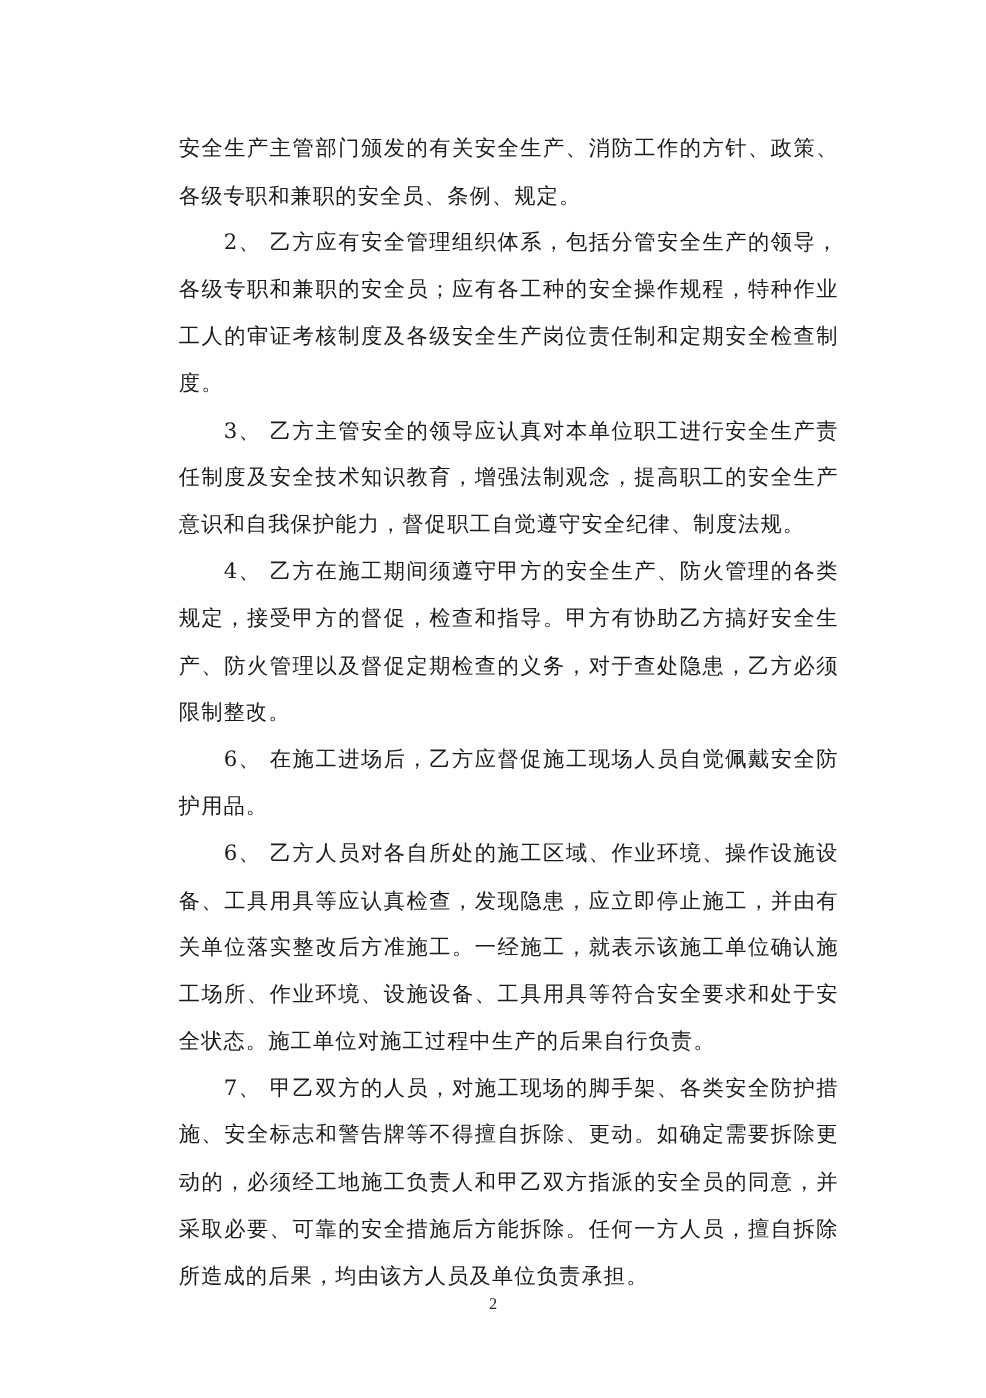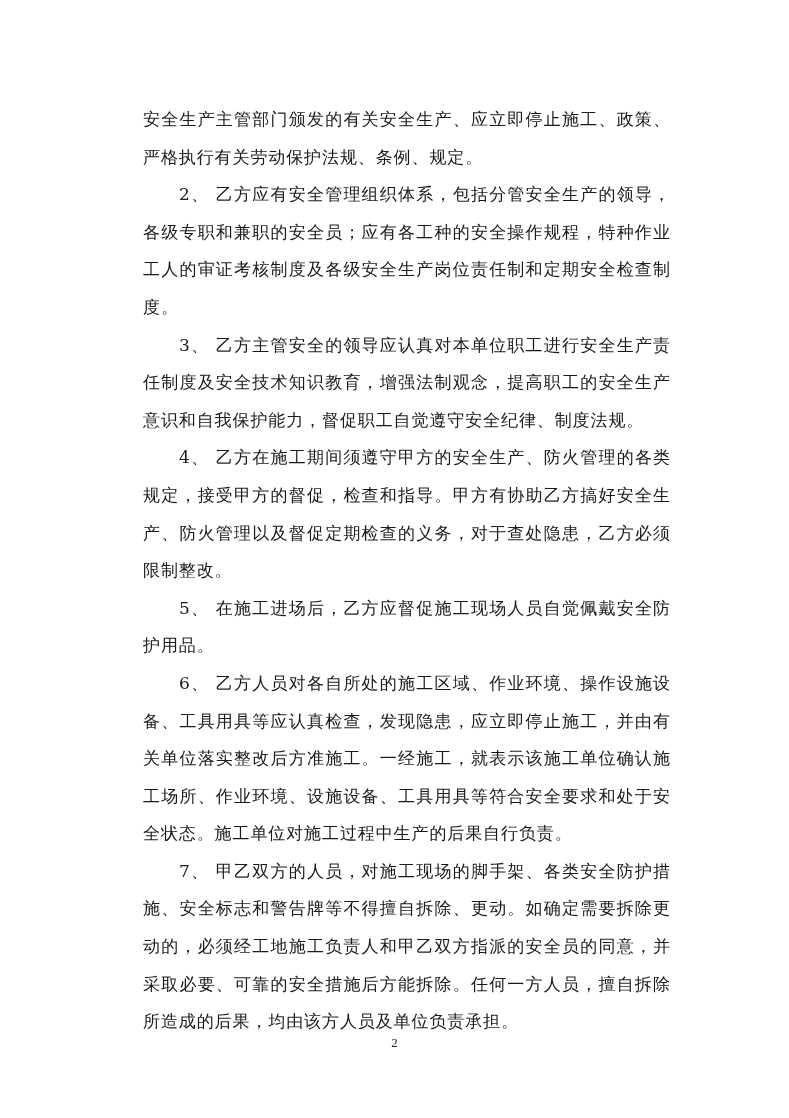--- a/index.html
+++ b/index.html
@@ -41,22 +41,22 @@
       text-align: center;
       font-family: "Liberation Serif", serif;
       font-size: 13px;
       color: #222;
     }
   </style>
 </head>
 <body>
 
 <div class="page">
-  <p class="para">安全生产主管部门颁发的有关安全生产、应立即停止施工、政策、严格执行有关劳动保护法规、条例、规定。</p>
+  <p class="para">安全生产主管部门颁发的有关安全生产、消防工作的方针、政策、各级专职和兼职的安全员、条例、规定。</p>
   <p class="para indent">2、 乙方应有安全管理组织体系，包括分管安全生产的领导，各级专职和兼职的安全员；应有各工种的安全操作规程，特种作业工人的审证考核制度及各级安全生产岗位责任制和定期安全检查制度。</p>
   <p class="para indent">3、 乙方主管安全的领导应认真对本单位职工进行安全生产责任制度及安全技术知识教育，增强法制观念，提高职工的安全生产意识和自我保护能力，督促职工自觉遵守安全纪律、制度法规。</p>
   <p class="para indent">4、 乙方在施工期间须遵守甲方的安全生产、防火管理的各类规定，接受甲方的督促，检查和指导。甲方有协助乙方搞好安全生产、防火管理以及督促定期检查的义务，对于查处隐患，乙方必须限制整改。</p>
-  <p class="para indent">5、 在施工进场后，乙方应督促施工现场人员自觉佩戴安全防护用品。</p>
+  <p class="para indent">6、 在施工进场后，乙方应督促施工现场人员自觉佩戴安全防护用品。</p>
   <p class="para indent">6、 乙方人员对各自所处的施工区域、作业环境、操作设施设备、工具用具等应认真检查，发现隐患，应立即停止施工，并由有关单位落实整改后方准施工。一经施工，就表示该施工单位确认施工场所、作业环境、设施设备、工具用具等符合安全要求和处于安全状态。施工单位对施工过程中生产的后果自行负责。</p>
   <p class="para indent">7、 甲乙双方的人员，对施工现场的脚手架、各类安全防护措施、安全标志和警告牌等不得擅自拆除、更动。如确定需要拆除更动的，必须经工地施工负责人和甲乙双方指派的安全员的同意，并采取必要、可靠的安全措施后方能拆除。任何一方人员，擅自拆除所造成的后果，均由该方人员及单位负责承担。</p>
 </div>
 
 <div class="page-number">2</div>
 
 </body></html>

